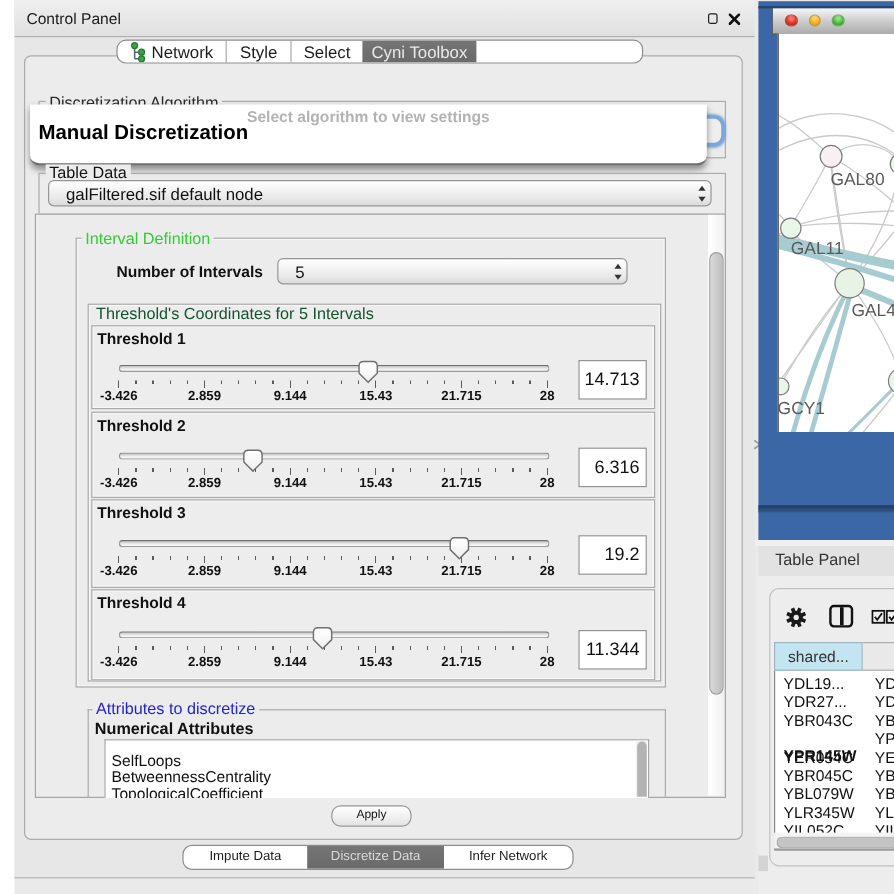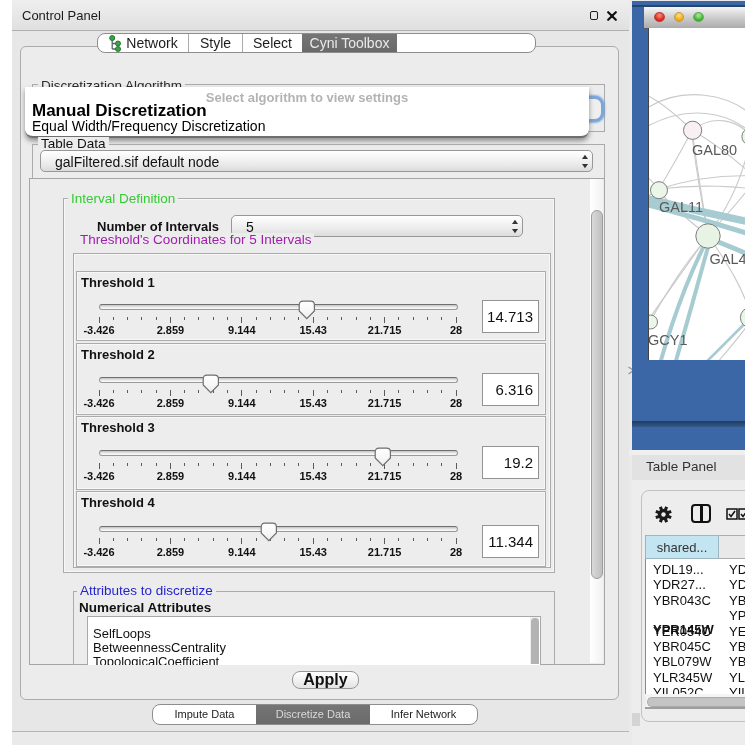--- a/index.html
+++ b/index.html
@@ -43,21 +43,20 @@
       <div class="sep"></div>
 <div style="width:59px;">Select</div>
 <div class="dark" style="width:95px;">Cyni Toolbox</div>
 </div>
 <div class="abs" style="left:20px;top:84px;width:571px;height:46px;border:1px solid #ABABAB;"></div>
 <div class="grpT" style="left:26px;top:79px;color:#2A2A2A;">Discretization Algorithm</div>
 <div class="abs" style="left:563px;top:96px;width:23px;height:20px;background:#EFEFEF;border:3px solid #7DA7DB;border-radius:9px;box-shadow:0 0 2px 1px rgba(110,160,215,0.8);"></div>
 <div class="abs" style="left:13px;top:87px;width:564px;height:49px;background:#FFF;border-radius:0 0 8px 8px;border-bottom:2px solid #6E6E6E;box-shadow:0 3px 5px rgba(80,80,80,0.6);"></div>
 <div class="abs" style="left:13px;top:90px;width:564px;text-align:center;font-size:13px;font-weight:bold;color:#B3B3B3;">Select algorithm to view settings</div>
 <div class="abs" style="left:20px;top:101px;font-size:17px;font-weight:bold;color:#000;">Manual Discretization</div>
-<div class="abs" style="left:20px;top:117.5px;font-size:14px;color:#000;">Equal Width/Frequency Discretization</div>
 <div class="abs" style="left:20px;top:144px;width:571px;height:33px;border:1px solid #ABABAB;"></div>
 <div class="grpT" style="left:26px;top:137px;color:#111;">Table Data</div>
 <div class="combo" style="left:28px;top:150px;width:551px;height:20px;">
       <span class="tx">galFiltered.sif default node</span>
     </div>
 <svg class="abs" style="left:568.5px;top:153.5px;" width="8" height="15" viewBox="0 0 8 15">
       <path d="M4,0.8 L7,5 L1,5 Z" fill="#333"></path>
       <path d="M4,14.2 L7,10 L1,10 Z" fill="#333"></path>
     </svg>
 <div class="abs" style="left:17px;top:178px;width:574px;height:485px;border:1px solid #A5A5A5;background:#ECECEC;overflow:hidden;"></div>
@@ -67,21 +66,21 @@
 <div class="grpT" style="left:56px;top:192px;color:#33CC33;">Interval Definition</div>
 <div class="abs" style="left:85px;top:219px;font-size:13px;font-weight:bold;color:#111;">Number of Intervals</div>
 <div class="combo" style="left:219px;top:215px;width:290px;height:20px;">
       <span class="tx">5</span>
     </div>
 <svg class="abs" style="left:498.5px;top:219px;" width="8" height="15" viewBox="0 0 8 15">
       <path d="M4,0.8 L7,5 L1,5 Z" fill="#333"></path>
       <path d="M4,14.2 L7,10 L1,10 Z" fill="#333"></path>
     </svg>
 <div class="abs" style="left:61px;top:253px;width:476px;height:313px;border:1px solid #ABABAB;box-shadow:inset 0 0 0 1px #F7F7F7;"></div>
-<div class="grpT" style="left:65px;top:233px;color:#a21caf;">Threshold's Coordinates for 5 Intervals</div>
+<div class="grpT" style="left:65px;top:255px;color:#14532d;">Threshold's Coordinates for 5 Intervals</div>
 <div class="abs" style="left:64px;top:271.3px;width:468px;height:67.5px;border:1px solid #ABABAB;background:#EDEDED;box-shadow:inset 0 0 0 1px #F7F7F7;"></div>
 <div class="abs" style="left:69px;top:275.3px;font-size:13px;font-weight:bold;color:#111;">Threshold 1</div>
 <div class="abs" style="left:87.0px;top:304.1px;width:357.0px;height:4px;background:linear-gradient(#C2C2C2,#EDEDED 60%,#FAFAFA);border:1px solid #9A9A9A;border-top-color:#6F6F6F;border-radius:3px;"></div>
 <svg class="abs" style="left:86.0px;top:316.5px;" width="360" height="9" viewBox="0 0 360 9" shape-rendering="crispEdges">
       <path d="M1.00,0 L1.00,6.2" stroke="#5A5A5A" stroke-width="1"></path>
       <path d="M15.28,0 L15.28,3.3" stroke="#5A5A5A" stroke-width="1"></path>
       <path d="M29.56,0 L29.56,3.3" stroke="#5A5A5A" stroke-width="1"></path>
       <path d="M43.84,0 L43.84,3.3" stroke="#5A5A5A" stroke-width="1"></path>
       <path d="M58.12,0 L58.12,3.3" stroke="#5A5A5A" stroke-width="1"></path>
       <path d="M72.40,0 L72.40,6.2" stroke="#5A5A5A" stroke-width="1"></path>
@@ -270,21 +269,21 @@
 <div class="abs" style="left:61px;top:591px;width:480px;height:73px;border:1px solid #ABABAB;border-bottom:none;"></div>
 <div class="grpT" style="left:65px;top:583.5px;color:#2424CE;">Attributes to discretize</div>
 <div class="abs" style="left:67px;top:600px;font-size:13.5px;font-weight:bold;color:#111;">Numerical Attributes</div>
 <div class="abs" style="left:75px;top:616px;width:452px;height:48px;background:#FFF;border:1px solid #A8A8A8;border-bottom:none;overflow:hidden;">
       <div class="row13" style="margin:10px 0 0 5px;line-height:13.8px;">SelfLoops</div>
       <div class="row13" style="margin-left:5px;line-height:13.8px;">BetweennessCentrality</div>
       <div class="row13" style="margin-left:5px;line-height:13.8px;">TopologicalCoefficient</div>
     </div>
 <div class="abs" style="left:518px;top:617px;width:9px;height:47px;background:#EFEFEF;"></div>
 <div class="abs" style="left:518.5px;top:618px;width:8px;height:46px;background:#B3B3B3;border-radius:4px 4px 0 0;"></div>
-<div class="abs" style="left:280px;top:671px;width:65px;height:16px;background:linear-gradient(#FFFFFF,#EFEFEF 60%,#E3E3E3);border:1px solid #989898;border-radius:8px;font-size:16px;color:#111;text-align:center;line-height:16px;font-weight:bold;">Apply</div>
+<div class="abs" style="left:264px;top:671px;width:65px;height:16px;background:linear-gradient(#FFFFFF,#EFEFEF 60%,#E3E3E3);border:1px solid #989898;border-radius:8px;font-size:10px;color:#111;text-align:center;line-height:16px;">Apply</div>
 <div class="seg" style="left:140px;top:704px;width:324px;height:18.5px;font-size:11px;">
 <div style="width:103px;">Impute Data</div>
 <div class="dark" style="width:114px;color:#D9D9D9;">Discretize Data</div>
 <div style="width:107px;">Infer Network</div>
 </div>
 <div class="abs" style="left:617px;top:0;width:128px;height:745px;background:#EAEAEA;"></div>
 <svg class="abs" style="left:615px;top:366px;" width="8" height="9" viewBox="0 0 8 9">
       <path d="M1.5,1 L6.5,4.5 L1.5,8" fill="none" stroke="#9A9A9A" stroke-width="1.4"></path>
     </svg>
 <div class="abs" style="left:620px;top:1px;width:125px;height:449px;background:#3B67A7;"></div>

